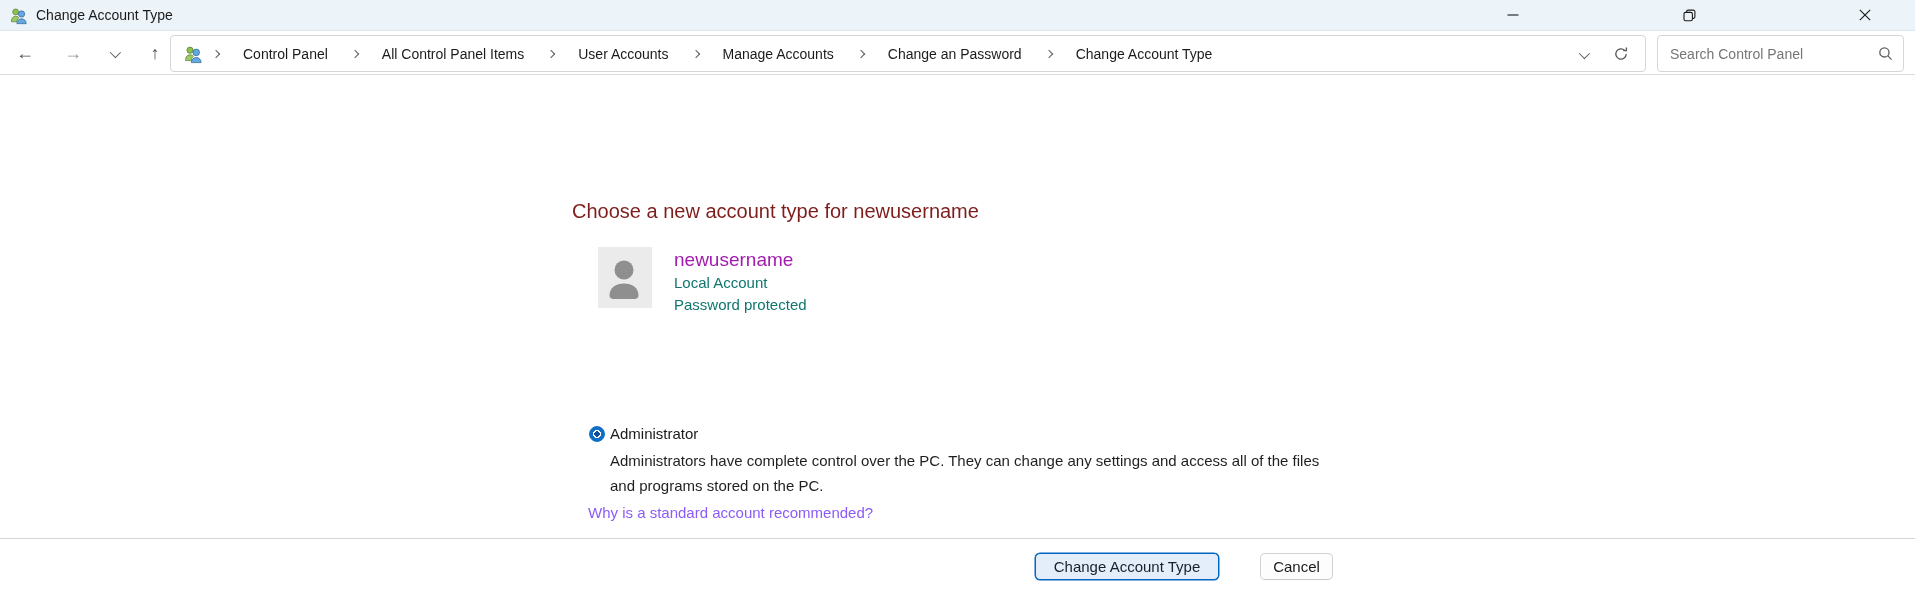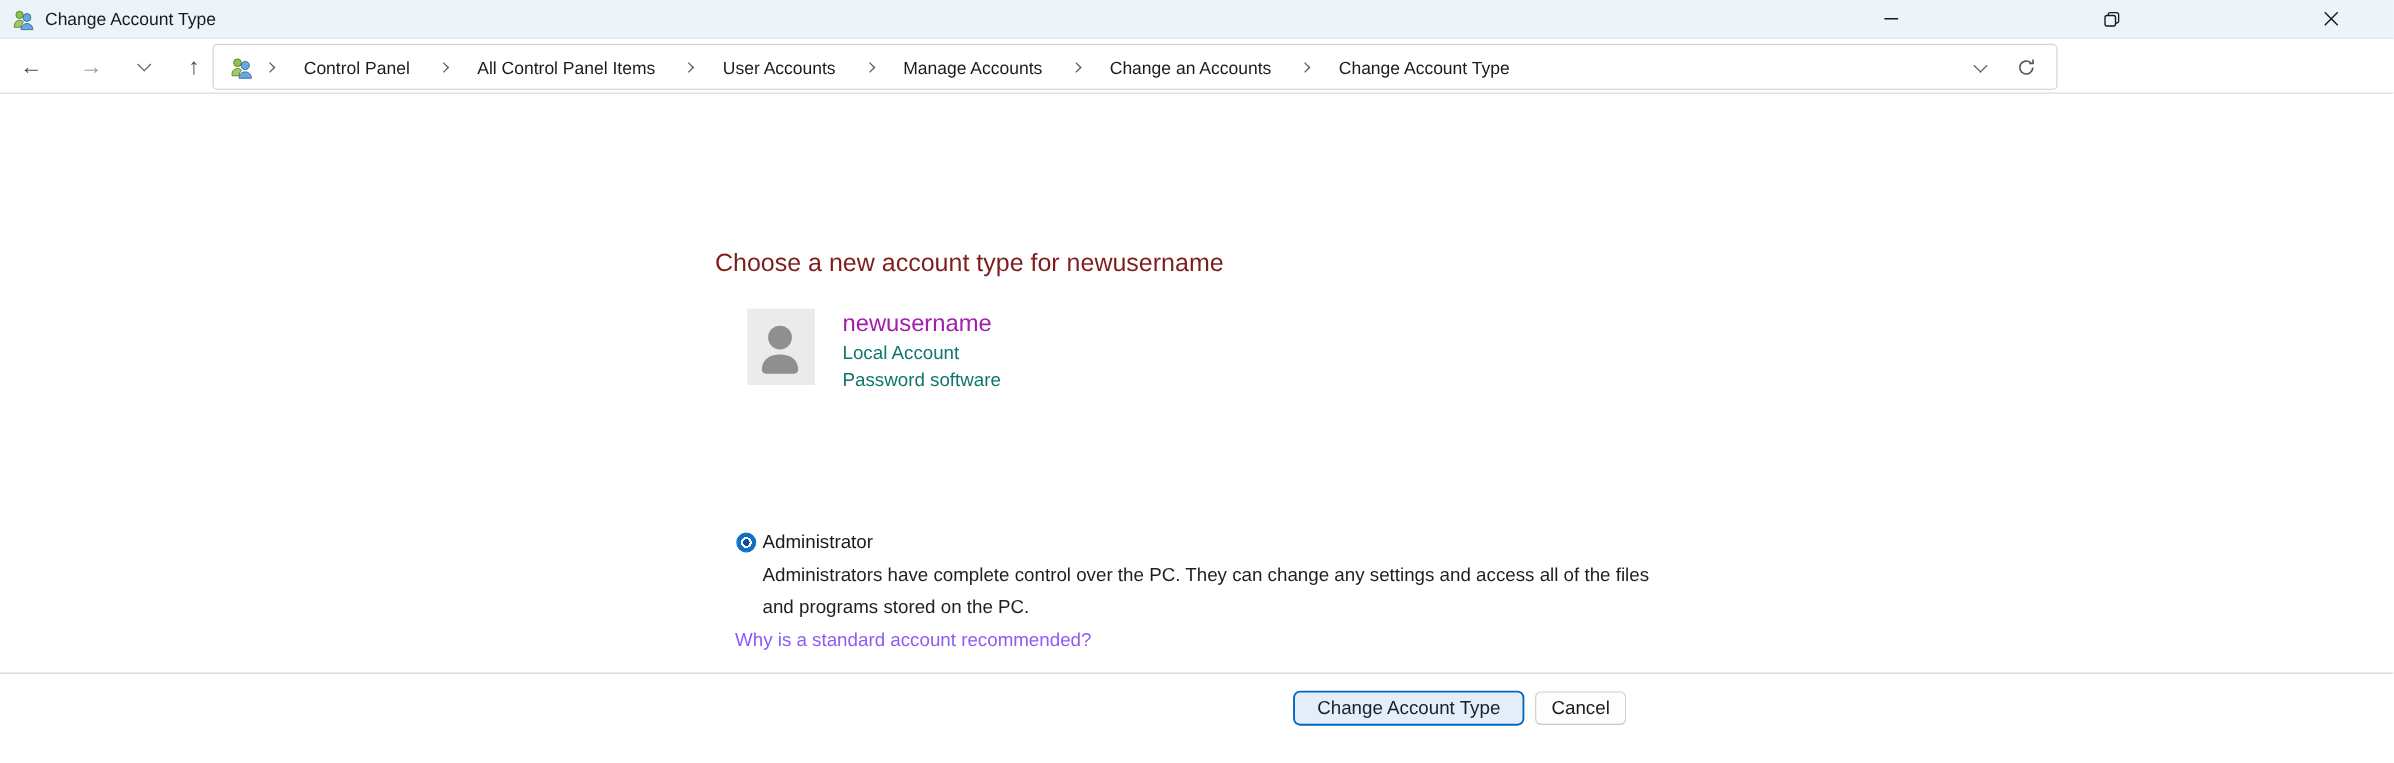--- a/index.html
+++ b/index.html
@@ -76,21 +76,21 @@
     color:#8b5cf6; text-decoration:none; cursor:pointer; }
 
   .footer-divider { position:absolute; left:0; top:462px; width:1915px; height:0;
     border-top:1px solid #d5d5d5; }
 
   .btn { position:absolute; top:477px; height:27px; border-radius:5px;
     font-size:15px; font-family:"Liberation Sans","DejaVu Sans",sans-serif;
     display:flex; align-items:center; justify-content:center; cursor:default; }
   .btn-primary { left:1035px; width:184px; background:#e4eefb;
     border:1px solid #0067c0; box-shadow:0 0 0 0.5px #0067c0; color:#16212c; }
-  .btn-cancel { left:1228px; width:73px; background:#fdfdfd;
+  .btn-cancel { left:1260px; width:73px; background:#fdfdfd;
     border:1px solid #d2d2d2; border-bottom-color:#c7c7c7; color:#1a1a1a; }
 </style>
 </head>
 <body>
 
 <div class="stage">
 
   <div class="titlebar">
     <span class="app-icon">
       <svg width="19" height="19" viewBox="0 0 20 20">
@@ -140,52 +140,61 @@
       <div class="crumbs">
         <span class="crumb-sep"></span>
         <span class="crumb">Control Panel</span>
         <span class="crumb-sep"></span>
         <span class="crumb">All Control Panel Items</span>
         <span class="crumb-sep"></span>
         <span class="crumb">User Accounts</span>
         <span class="crumb-sep"></span>
         <span class="crumb">Manage Accounts</span>
         <span class="crumb-sep"></span>
-        <span class="crumb">Change an Accounts</span>
+        <span class="crumb">Change an Password</span>
         <span class="crumb-sep"></span>
         <span class="crumb">Change Account Type</span>
       </div>
       <div class="addr-right">
         <span><span class="chev"></span></span>
         <span style="display:flex;">
           <svg width="16" height="16" viewBox="0 0 16 16">
             <path d="M13.2 8a5.2 5.2 0 1 1-1.7-3.85" fill="none" stroke="#555555" stroke-width="1.3"></path>
             <path d="M13.4 1.6v3.1h-3.1" fill="none" stroke="#555555" stroke-width="1.3"></path>
           </svg>
         </span>
       </div>
     </div>
 
+    <div class="searchbox">
+      <input type="text" placeholder="Search Control Panel" style="">
+      <span style="display:flex;">
+        <svg width="15" height="15" viewBox="0 0 15 15">
+          <circle cx="6.4" cy="6.4" r="4.6" fill="none" stroke="#5f5f5f" stroke-width="1.3"></circle>
+          <line x1="9.9" y1="9.9" x2="13.6" y2="13.6" stroke="#5f5f5f" stroke-width="1.3"></line>
+        </svg>
+      </span>
+    </div>
   </div>
 
   <div class="main">
     <div class="page-heading">Choose a new account type for newusername</div>
 
     <div class="user-tile">
       <div class="avatar">
         <svg width="54" height="61" viewBox="0 0 54 61">
           <rect width="54" height="61" fill="#ebebeb"></rect>
           <circle cx="26" cy="23" r="9.5" fill="#8f8f8f"></circle>
           <path d="M11.5 48.5c0-8 6.5-12 14.5-12s14.5 4 14.5 12c0 2.3-1.6 3.5-3.8 3.5H15.3c-2.2 0-3.8-1.2-3.8-3.5z" fill="#8f8f8f"></path>
         </svg>
       </div>
       <div class="user-meta">
         <div class="user-name">newusername</div>
         <div class="user-sub">Local Account</div>
-        <div class="user-sub">Password software</div>
+        <div class="user-sub">Password protected</div>
       </div>
     </div>
 
 
     <div class="option opt-admin">
       <div class="opt-head">
         <span class="radio sel"></span>
         <span class="opt-label">Administrator</span>
       </div>
       <div class="opt-desc">Administrators have complete control over the PC. They can change any settings and access all of the files

